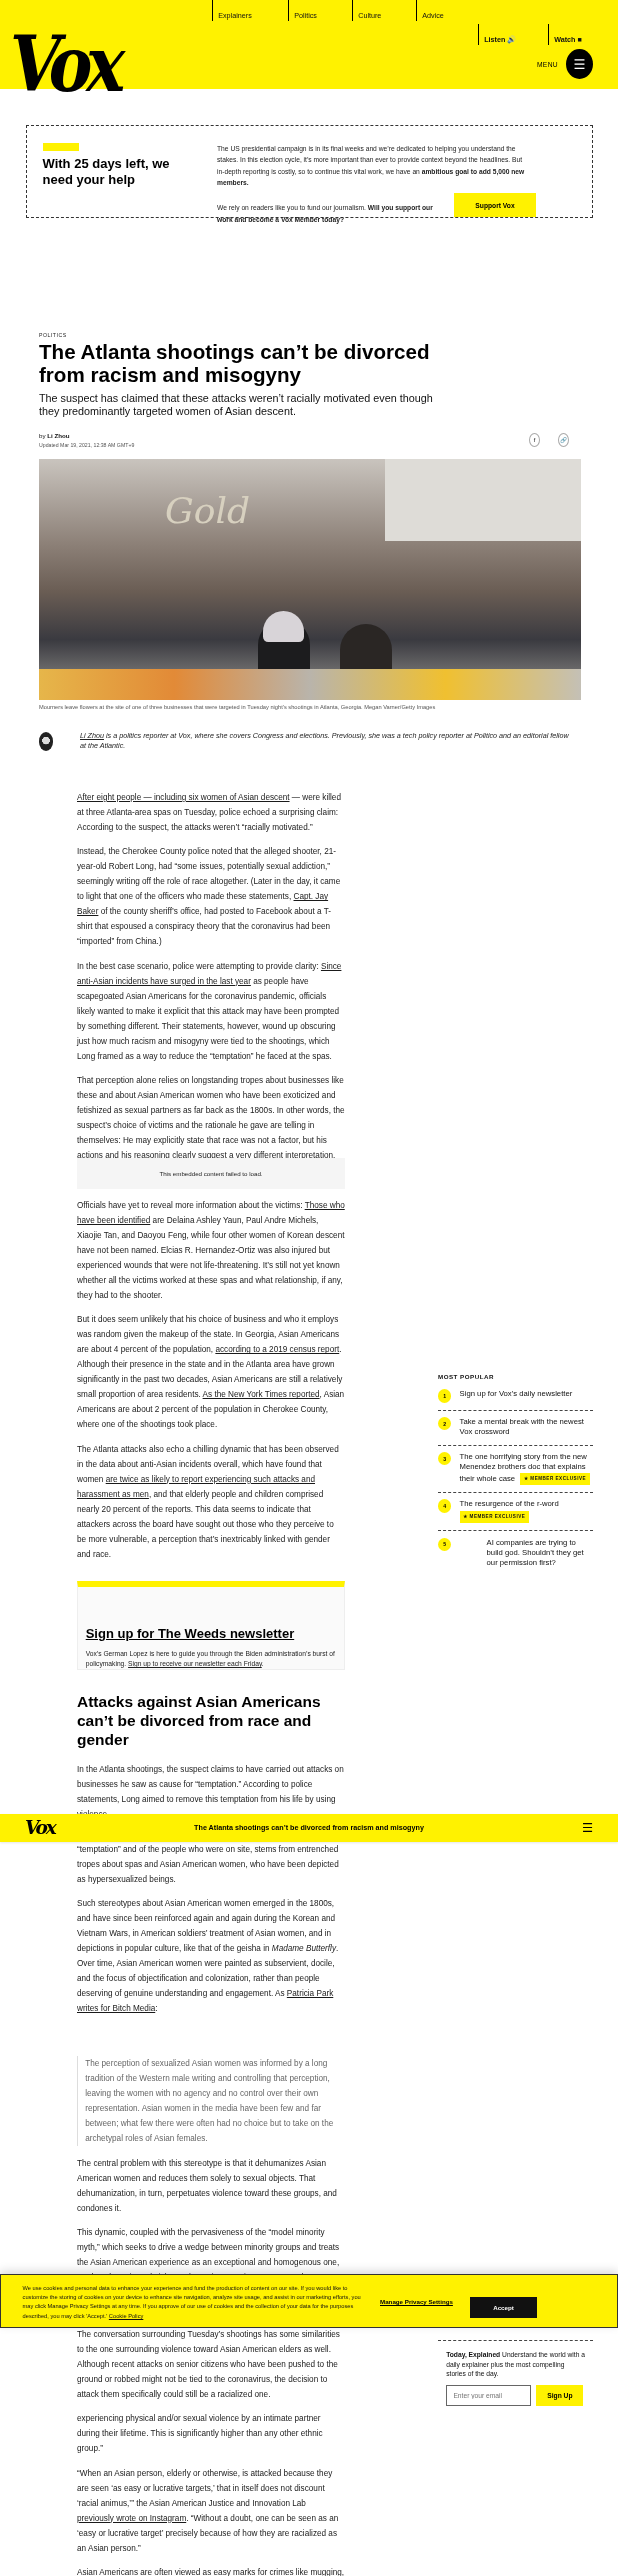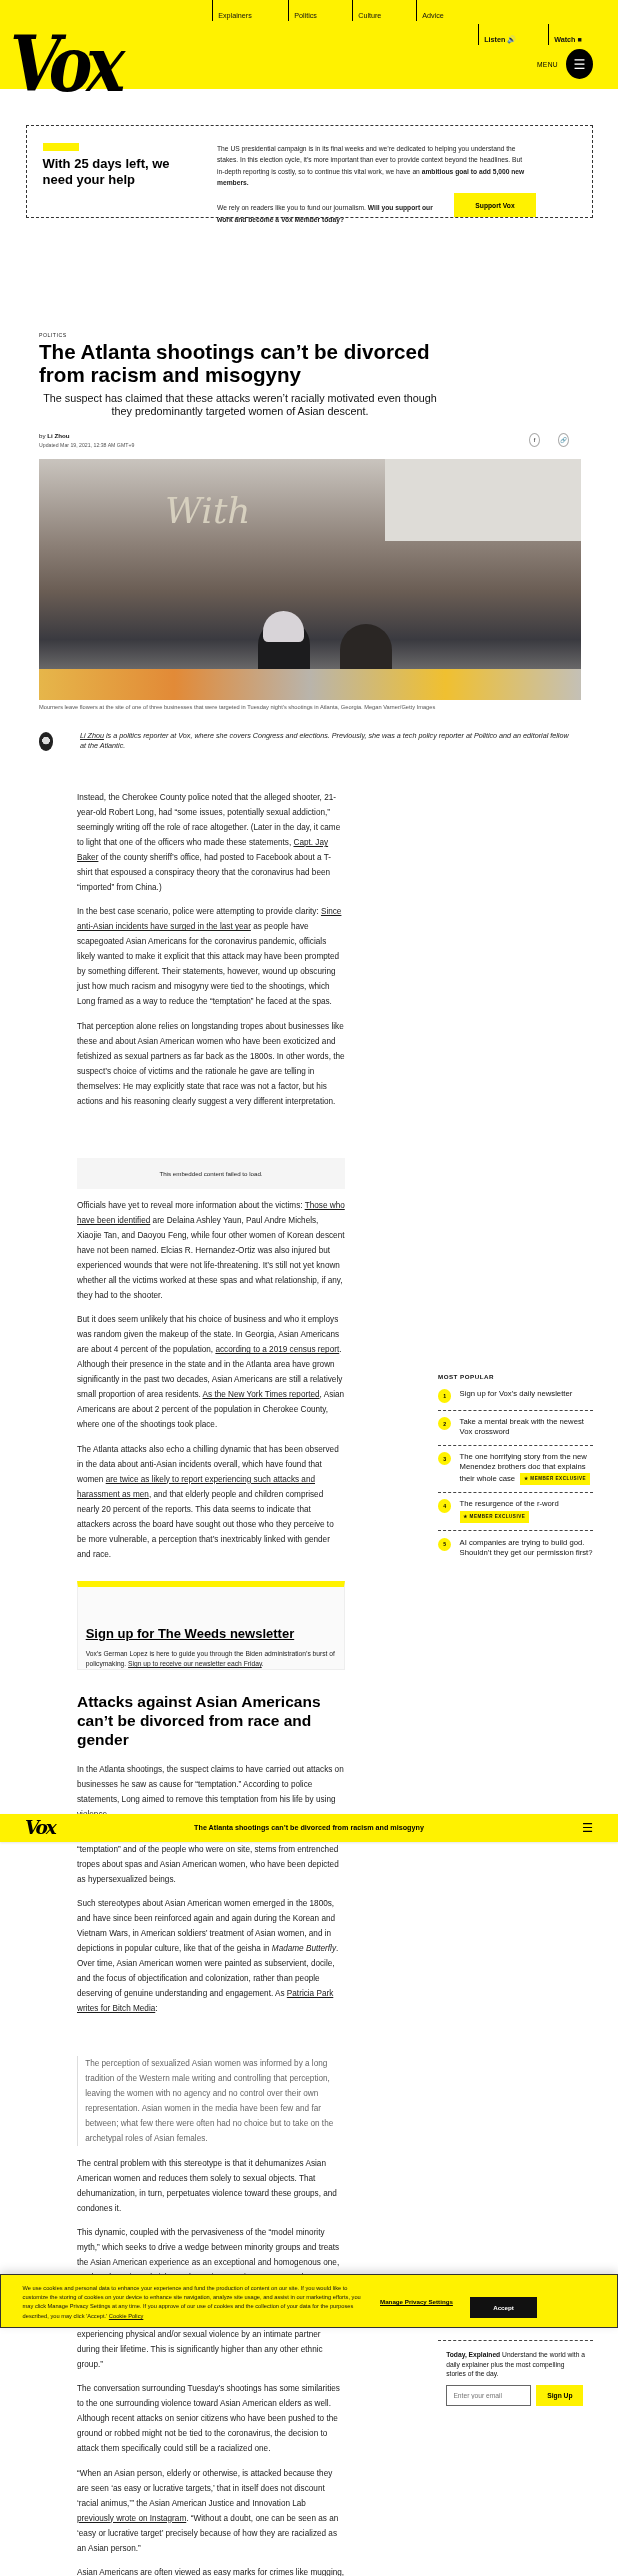--- a/index.html
+++ b/index.html
@@ -21,21 +21,21 @@
   .donate { position: absolute; left: 26px; top: 125px; width: 567px; height: 93px; border: 0.5px dashed #333; }
   .donate .bar { position: absolute; left: 15.5px; top: 17px; width: 36px; height: 8.2px; background: #fff200; }
   .donate h2 { position: absolute; left: 15.5px; top: 30px; width: 155px; font-size: 13px; line-height: 15.5px; font-weight: bold; }
   .donate .copy { position: absolute; left: 190px; top: 17px; width: 314px; font-size: 6.7px; line-height: 11.3px; color: #222; }
   .donate .copy2 { position: absolute; left: 190px; top: 76px; width: 227px; font-size: 6.7px; line-height: 12px; color: #222; }
   .support-btn { position: absolute; left: 427px; top: 67px; width: 82px; height: 24px; background: #fff200; border: none; font-weight: bold; font-size: 6.7px; font-family: "Liberation Sans", sans-serif; }
 
   
   .kicker { position: absolute; left: 39px; top: 332px; font-size: 5.2px; letter-spacing: 0.5px; color: #222; }
   .headline { position: absolute; left: 39px; top: 340px; width: 402px; font-size: 20.6px; line-height: 23px; font-weight: bold; color: #000; }
-  .dek { position: absolute; left: 39px; top: 392px; width: 402px; font-size: 10.8px; line-height: 13.4px; color: #111; text-align: center; }
+  .dek { position: absolute; left: 39px; top: 392px; width: 402px; font-size: 10.8px; line-height: 13.4px; color: #111; }
   .byline { position: absolute; left: 39px; top: 432px; font-size: 6.2px; color: #111; }
   .byline b { font-weight: bold; }
   .timestamp { position: absolute; left: 39px; top: 442px; font-size: 5.2px; color: #555; }
   .share { position: absolute; top: 433px; width: 11.3px; height: 14.4px; border: 0.5px solid #aaa; border-radius: 50%; display: flex; align-items: center; justify-content: center; font-size: 5.7px; }
   .share.fb { left: 529px; } .share.link { left: 558px; }
 
   
   .hero { position: absolute; left: 39px; top: 459px; width: 542px; height: 241px; background: linear-gradient(180deg, #c9c4be 0%, #8d8178 35%, #6a5d54 55%, #3a3a40 75%, #9a9893 100%); overflow: hidden; }
   .hero .sky { position: absolute; right: 0; top: 0; width: 196px; height: 82px; background: #dedcd7; }
   .hero .sign1 { position: absolute; left: 126px; top: 31px; font-family: "DejaVu Serif", serif; font-style: italic; font-size: 36px; color: #d7d0bf; }
@@ -64,21 +64,21 @@
 
   .subhead { position: absolute; left: 77px; top: 1692px; width: 268px; font-size: 15.5px; line-height: 19px; font-weight: bold; color: #000; }
 
   blockquote { border-left: 0.5px solid #ddd; padding-left: 7.2px; color: #666; margin-bottom: 9.3px; margin-top: 40px; }
 
   
   .most-popular { position: absolute; left: 438px; top: 1373px; width: 155px; }
   .most-popular h4 { font-size: 6.2px; letter-spacing: 0.5px; font-weight: bold; margin-bottom: 8.2px; color: #111; }
   .mp-item { display: flex; padding: 6.2px 0 7.2px 0; border-bottom: 0.5px dashed #444; }
   .mp-item:first-of-type { padding-top: 1px; }
-  .mp-item:last-child { border-bottom: none; }
+  .mp-item:last-child { border-bottom: none; gap: 27px; }
   .mp-num { width: 13.4px; height: 13.4px; border-radius: 50%; background: #fff200; display: flex; align-items: center; justify-content: center; font-size: 5.2px; font-weight: bold; margin-right: 8.2px; flex-shrink: 0; }
   .mp-text { font-size: 7.7px; line-height: 10.3px; color: #111; }
   .badge { display: inline-block; background: #fff200; font-size: 4.6px; font-weight: bold; letter-spacing: 0.5px; padding: 1px 3.6px; margin-left: 5.2px; vertical-align: middle; }
   .badge.block { margin-left: 0; margin-top: 1.5px; }
 
   
   .sticky { position: absolute; left: 0; top: 1814px; width: 618px; height: 28px; background: #fff200; box-shadow: 0 1px 2.1px rgba(0,0,0,0.1); }
   .sticky .slogo { position: absolute; left: 25px; top: 3.1px; font-family: "DejaVu Serif", serif; font-style: italic; font-weight: 900; font-size: 18.5px; letter-spacing: -2.1px; }
   .sticky .stitle { position: absolute; left: 0; width: 618px; top: 9.3px; text-align: center; font-size: 7.2px; font-weight: bold; }
   .sticky .sham { position: absolute; left: 582px; top: 6.2px; font-size: 12.4px; }
@@ -132,32 +132,33 @@
 <div class="timestamp">Updated Mar 19, 2021, 12:38 AM GMT+9</div>
 <div class="share fb">
     <span>f</span>
   </div>
 <div class="share link">
     <span>🔗</span>
   </div>
 
 <div class="hero">
   <div class="sky"></div>
-  <div class="sign1">With</div>
+  <div class="sign1">Gold</div>
   <div class="p1"></div>
   <div class="p1h"></div>
   <div class="p2"></div>
   <div class="flowers"></div>
 </div>
 <div class="caption">Mourners leave flowers at the site of one of three businesses that were targeted in Tuesday night’s shootings in Atlanta, Georgia. Megan Varner/Getty Images</div>
 
 <div class="author-avatar"></div>
 <div class="author-bio"><a>Li Zhou</a><span> is a politics reporter at Vox, where she covers Congress and elections. Previously, she was a tech policy reporter at Politico and an editorial fellow at the Atlantic.</span></div>
 
 <div class="body" style="top:790px;">
+  <p><a>After eight people — including six women of Asian descent</a><span> — were killed at three Atlanta-area spas on Tuesday, police echoed a surprising claim: According to the suspect, the attacks weren’t “racially motivated.”</span></p>
   <p><span>Instead, the Cherokee County police noted that the alleged shooter, 21-year-old Robert Long, had “some issues, potentially sexual addiction,” seemingly writing off the role of race altogether. (Later in the day, it came to light that one of the officers who made these statements, </span><a>Capt. Jay Baker</a><span> of the county sheriff’s office, had posted to Facebook about a T-shirt that espoused a conspiracy theory that the coronavirus had been “imported” from China.)</span></p>
   <p><span>In the best case scenario, police were attempting to provide clarity: </span><a>Since anti-Asian incidents have surged in the last year</a><span> as people have scapegoated Asian Americans for the coronavirus pandemic, officials likely wanted to make it explicit that this attack may have been prompted by something different. Their statements, however, wound up obscuring just how much racism and misogyny were tied to the shootings, which Long framed as a way to reduce the “temptation” he faced at the spas.</span></p>
   <p>That perception alone relies on longstanding tropes about businesses like these and about Asian American women who have been exoticized and fetishized as sexual partners as far back as the 1800s. In other words, the suspect’s choice of victims and the rationale he gave are telling in themselves: He may explicitly state that race was not a factor, but his actions and his reasoning clearly suggest a very different interpretation.</p>
 </div>
 <div class="embed-fail">This embedded content failed to load.</div>
 
 <div class="body" style="top:1198px;">
   <p><span>Officials have yet to reveal more information about the victims: </span><a>Those who have been identified</a><span> are Delaina Ashley Yaun, Paul Andre Michels, Xiaojie Tan, and Daoyou Feng, while four other women of Korean descent have not been named. Elcias R. Hernandez-Ortiz was also injured but experienced wounds that were not life-threatening. It’s still not yet known whether all the victims worked at these spas and what relationship, if any, they had to the shooter.</span></p>
   <p><span>But it does seem unlikely that his choice of business and who it employs was random given the makeup of the state. In Georgia, Asian Americans are about 4 percent of the population, </span><a>according to a 2019 census report</a><span>. Although their presence in the state and in the Atlanta area have grown significantly in the past two decades, Asian Americans are still a relatively small proportion of area residents. </span><a>As the New York Times reported</a><span>, Asian Americans are about 2 percent of the population in Cherokee County, where one of the shootings took place.</span></p>
   <p><span>The Atlanta attacks also echo a chilling dynamic that has been observed in the data about anti-Asian incidents overall, which have found that women </span><a>are twice as likely to report experiencing such attacks and harassment as men</a><span>, and that elderly people and children comprised nearly 20 percent of the reports. This data seems to indicate that attackers across the board have sought out those who they perceive to be more vulnerable, a perception that’s inextricably linked with gender and race.</span></p>
@@ -212,22 +213,22 @@
   </div>
 </div>
 
 <div class="cookie">
   <p><span>We use cookies and personal data to enhance your experience and fund the production of content on our site. If you would like to customize the storing of cookies on your device to enhance site navigation, analyze site usage, and assist in our marketing efforts, you may click Manage Privacy Settings at any time. If you approve of our use of cookies and the collection of your data for the purposes described, you may click 'Accept.' </span><a>Cookie Policy</a></p>
   <a class="manage">Manage Privacy Settings</a>
   <button class="accept">Accept</button>
 </div>
 
 <div class="body" style="top:2327px;">
+  <p>The conversation surrounding Tuesday’s shootings has some similarities to the one surrounding violence toward Asian American elders as well. Although recent attacks on senior citizens who have been pushed to the ground or robbed might not be tied to the coronavirus, the decision to attack them specifically could still be a racialized one.</p>
   <p>experiencing physical and/or sexual violence by an intimate partner during their lifetime. This is significantly higher than any other ethnic group.”</p>
-  <p>The conversation surrounding Tuesday’s shootings has some similarities to the one surrounding violence toward Asian American elders as well. Although recent attacks on senior citizens who have been pushed to the ground or robbed might not be tied to the coronavirus, the decision to attack them specifically could still be a racialized one.</p>
   <p><span>“When an Asian person, elderly or otherwise, is attacked because they are seen ‘as easy or lucrative targets,’ that in itself does not discount ‘racial animus,’” the Asian American Justice and Innovation Lab </span><a>previously wrote on Instagram</a><span>. “Without a doubt, one can be seen as an ‘easy or lucrative target’ precisely because of how they are racialized as an Asian person.”</span></p>
   <p>Asian Americans are often viewed as easy marks for crimes like mugging, for instance, because they may be less likely to report such incidents, and because some members of the community don’t speak English fluently. Several of the recent attacks have also been concentrated in Chinatowns across the country, which include many immigrant residents who are likely to be lower-income and less visible. In other words, they’re profiled and attacked specifically because of their ethnicity and vulnerability.</p>
 
 </div>
 
 <div class="today">
   <p><b>Today, Explained</b><span> Understand the world with a daily explainer plus the most compelling stories of the day.</span></p>
   <div class="form">
     <input type="email" placeholder="Enter your email" style="">
     <button>Sign Up</button>

